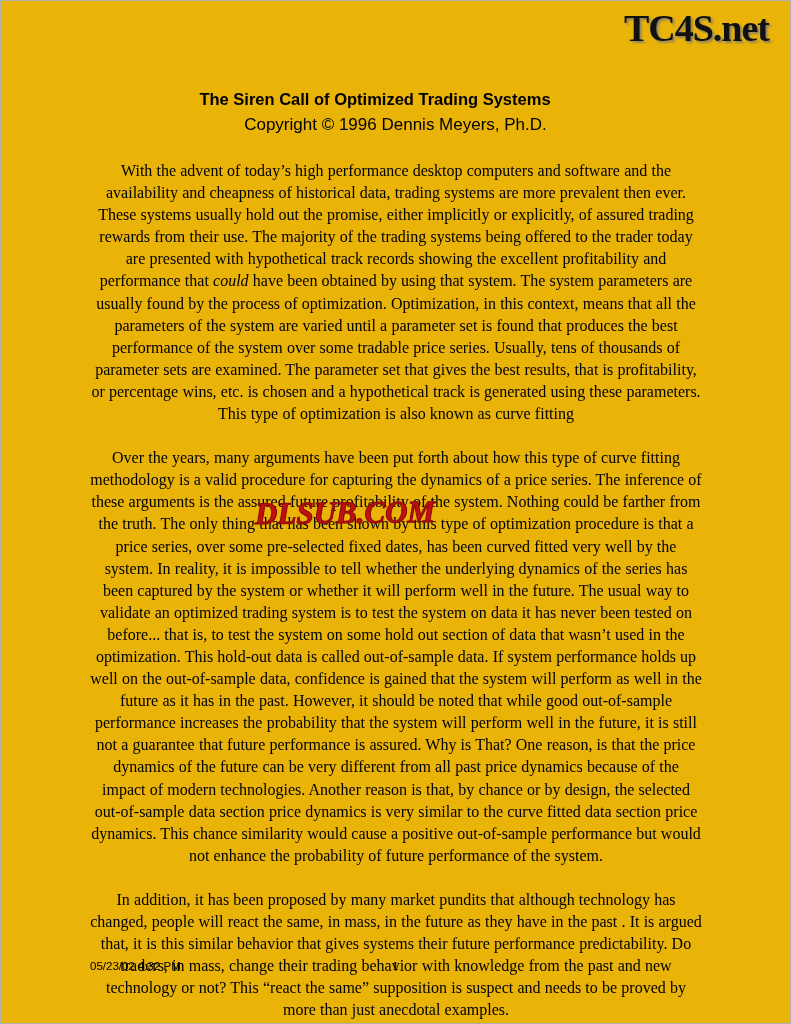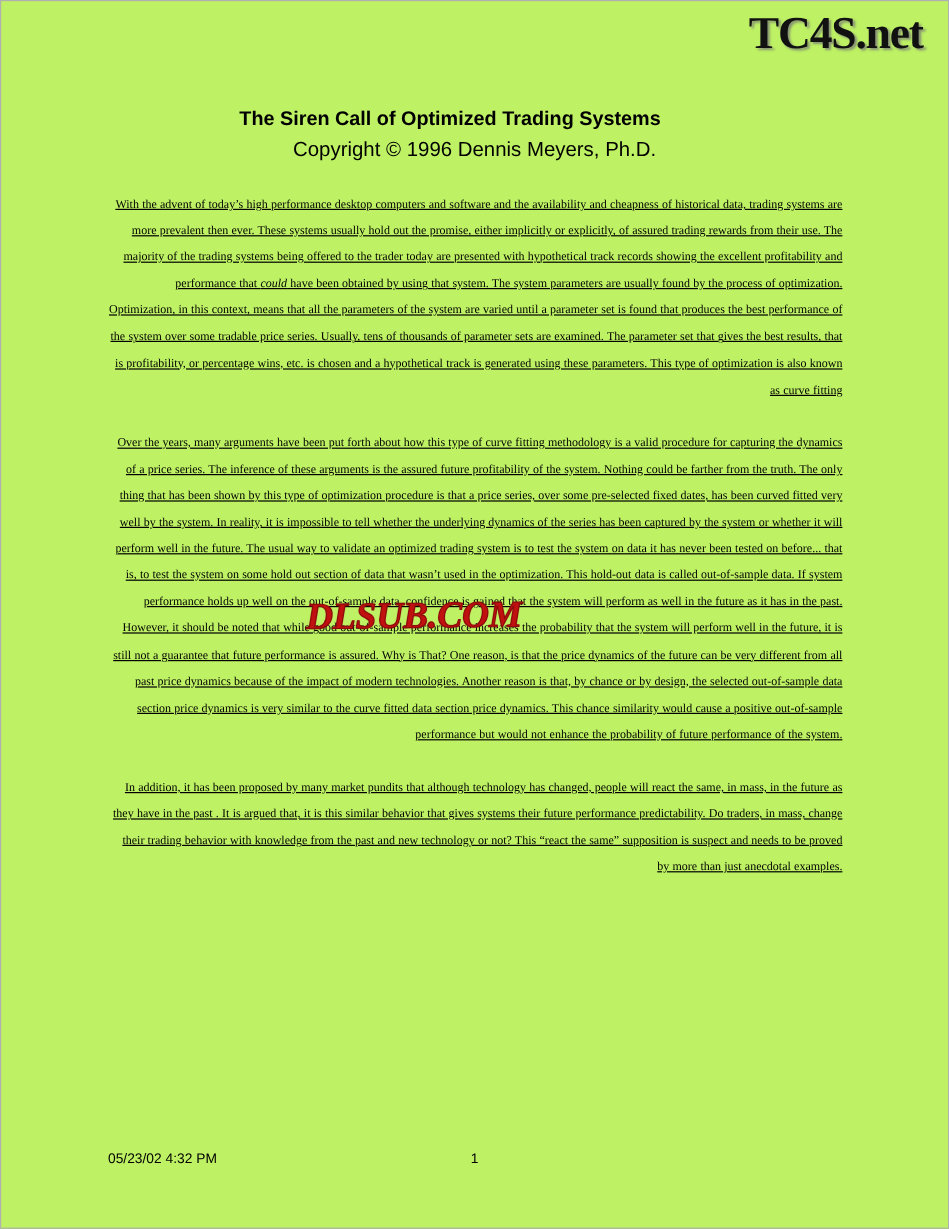--- a/index.html
+++ b/index.html
@@ -4,21 +4,21 @@
 <style>
   html, body {
     margin: 0;
     padding: 0;
     background: #8a8a8a;
   }
   .page {
     position: relative;
     width: 791px;
     height: 1024px;
-    background: #bef264;
+    background: #eab308;
     overflow: hidden;
     font-family: "Liberation Serif", serif;
     color: #000000;
   }
   .page-border {
     position: absolute;
     left: 0; top: 0;
     width: 791px; height: 1024px;
     box-sizing: border-box;
     border: 1px solid #b0b0b0;
@@ -62,26 +62,25 @@
   }
 
   
   .body-wrap {
     position: absolute;
     left: 90px;
     top: 160px;
     width: 612px;
   }
   .para {
-    font-size: 10px;
+    font-size: 16px;
     line-height: 22.1px;
-    text-align: right;
+    text-align: center;
     margin: 0 0 22px 0;
     word-spacing: 0.2px;
-    text-decoration: underline;
   }
   .para em { font-style: italic; }
 
   
   .dlsub {
     position: absolute;
     left: 255px;
     top: 495px;
     font-family: "Liberation Serif", serif;
     font-weight: bold;

